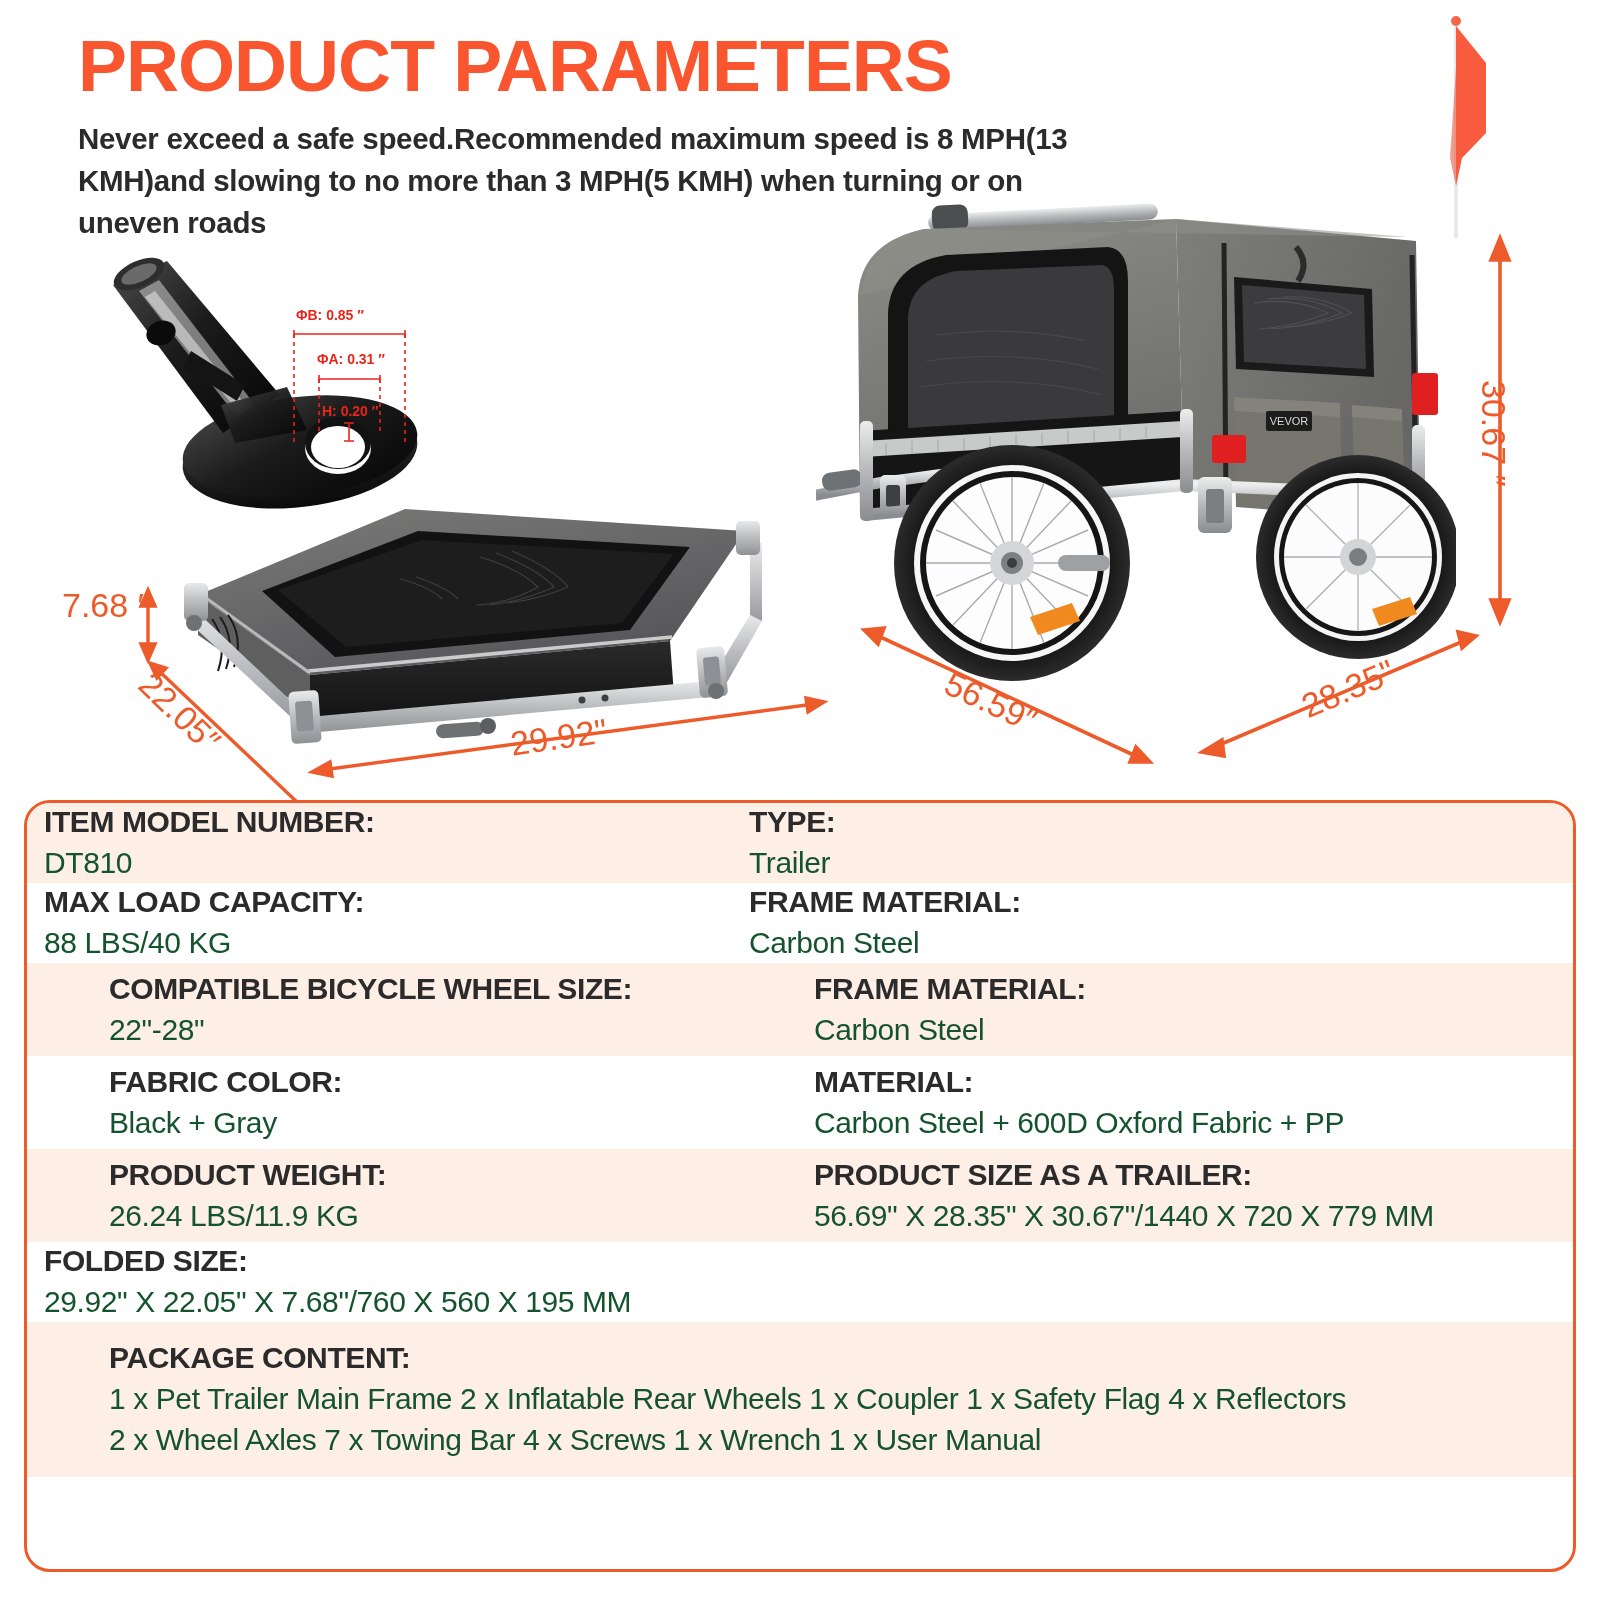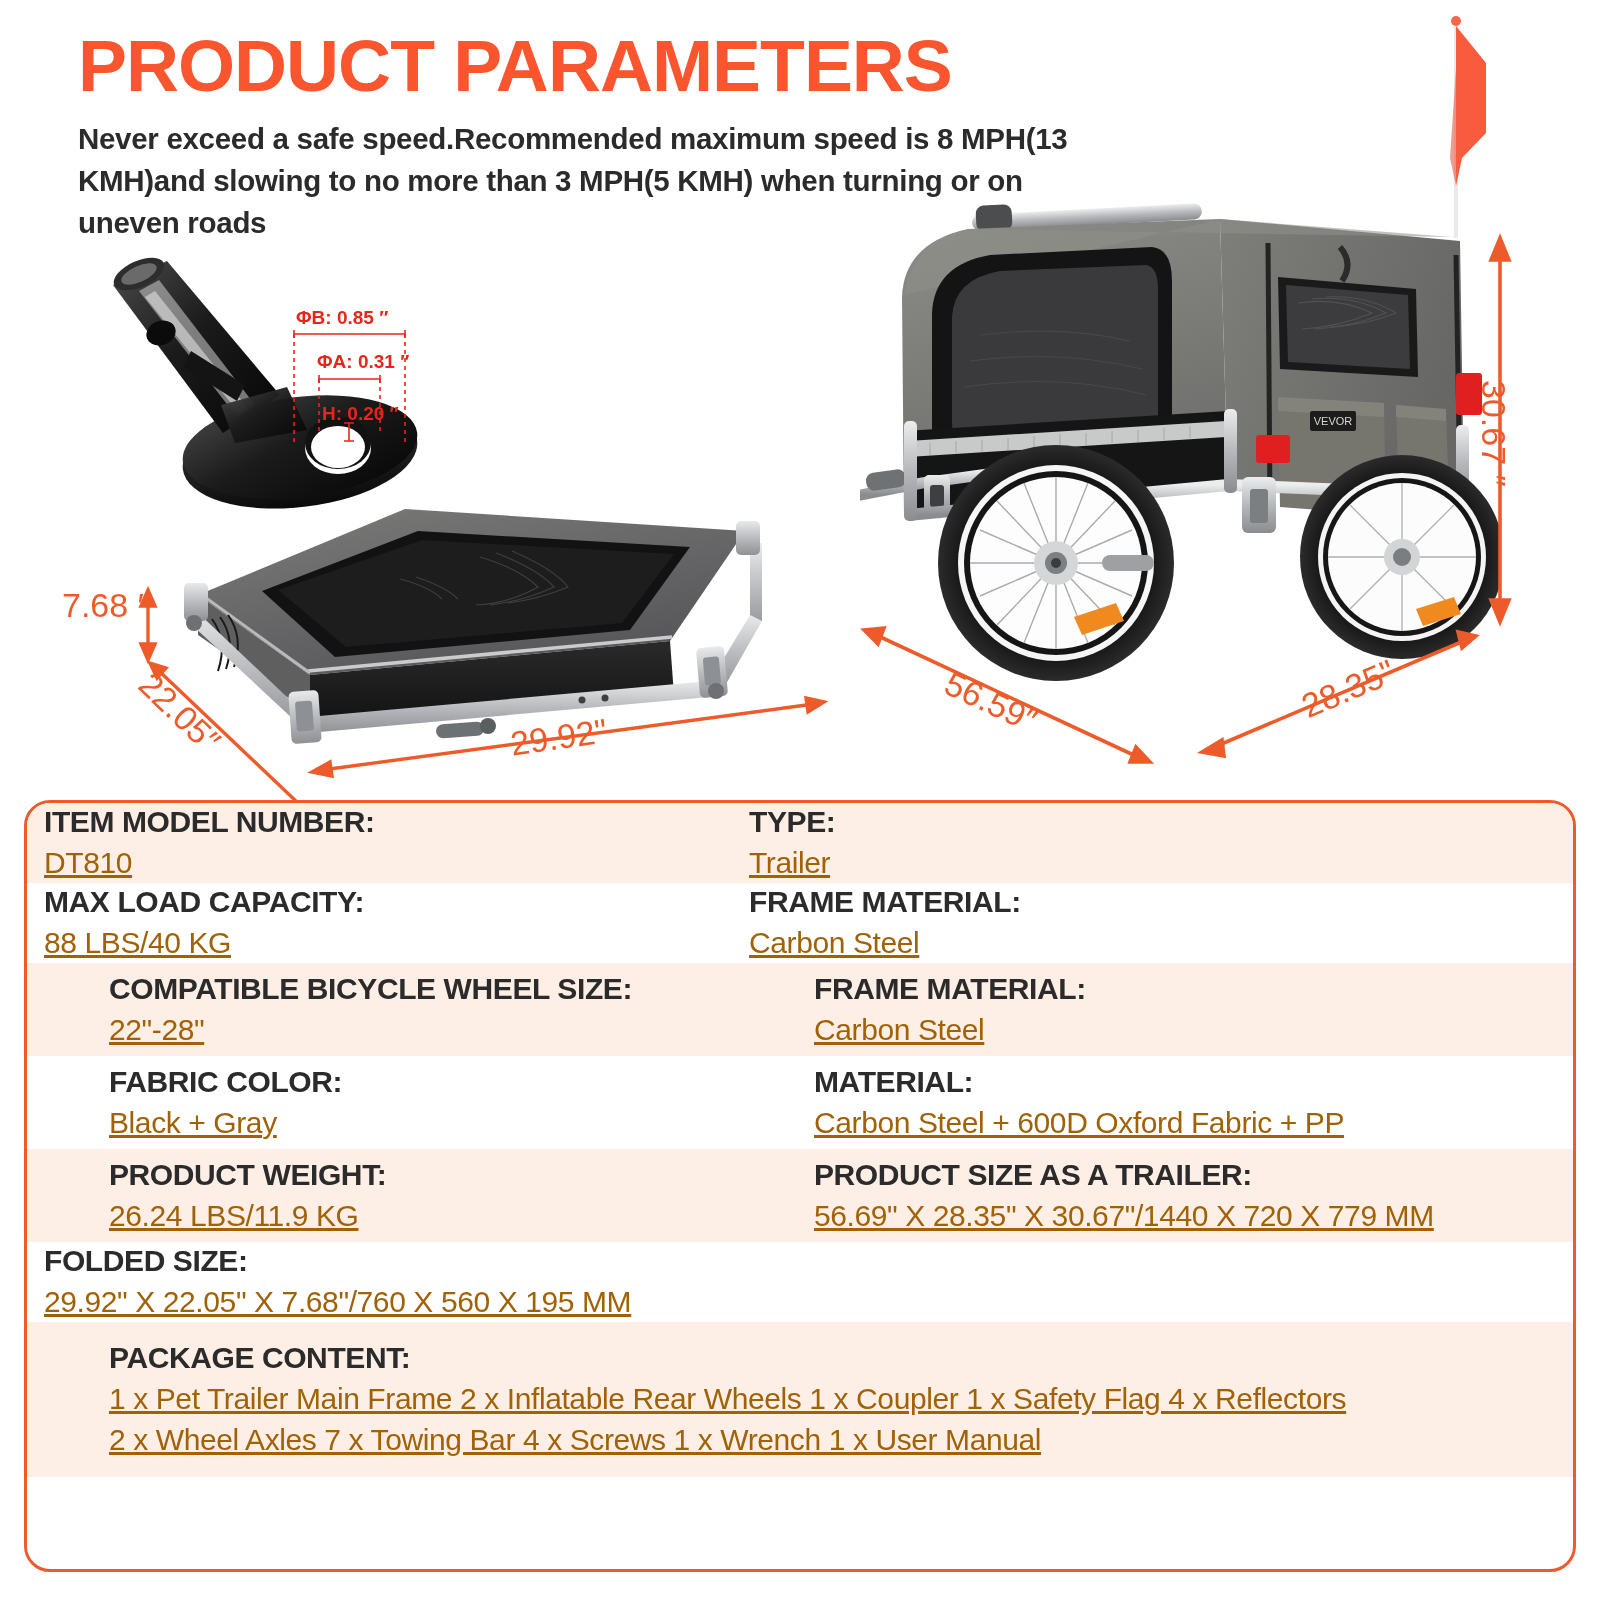--- a/index.html
+++ b/index.html
@@ -46,30 +46,30 @@
   
   #safety-flag { position: absolute; left: 1400px; top: 8px; width: 90px; height: 230px; }
 
   
   #coupler-figure { position: absolute; left: 95px; top: 255px; width: 350px; height: 265px; }
 
   .dim-red {
     position: absolute;
     color: #e8251b;
     font-weight: bold;
-    font-size: 19px;
+    font-size: 14px;
     white-space: nowrap;
     font-family: "Liberation Sans", sans-serif;
   }
 
   
   #folded-figure { position: absolute; left: 150px; top: 495px; width: 680px; height: 300px; }
 
   
-  #trailer-figure { position: absolute; left: 860px; top: 185px; width: 640px; height: 520px; }
+  #trailer-figure { position: absolute; left: 816px; top: 185px; width: 640px; height: 520px; }
 
   .dim-orange {
     position: absolute;
     color: #ed5b2a;
     font-weight: normal;
     font-size: 34px;
     white-space: nowrap;
     font-family: "Liberation Sans", sans-serif;
   }
 
@@ -104,24 +104,23 @@
   .spec-label {
     font-size: 30px;
     font-weight: bold;
     color: #2b2b2b;
     letter-spacing: -0.4px;
     line-height: 1.36;
   }
   .spec-value {
     font-size: 30px;
     font-weight: normal;
-    color: #a16207;
+    color: #14532d;
     letter-spacing: -0.4px;
     line-height: 1.36;
-    text-decoration: underline;
   }
   .inline-pair { line-height: 1.36; }
   .inline-pair .spec-label,
   .inline-pair .spec-value { display: inline; }
 
   .h1line { height: 80px; padding-left: 17px; }
   .h2line { height: 93px; }
   .h3line { height: 155px; }
 </style>
 </head>

